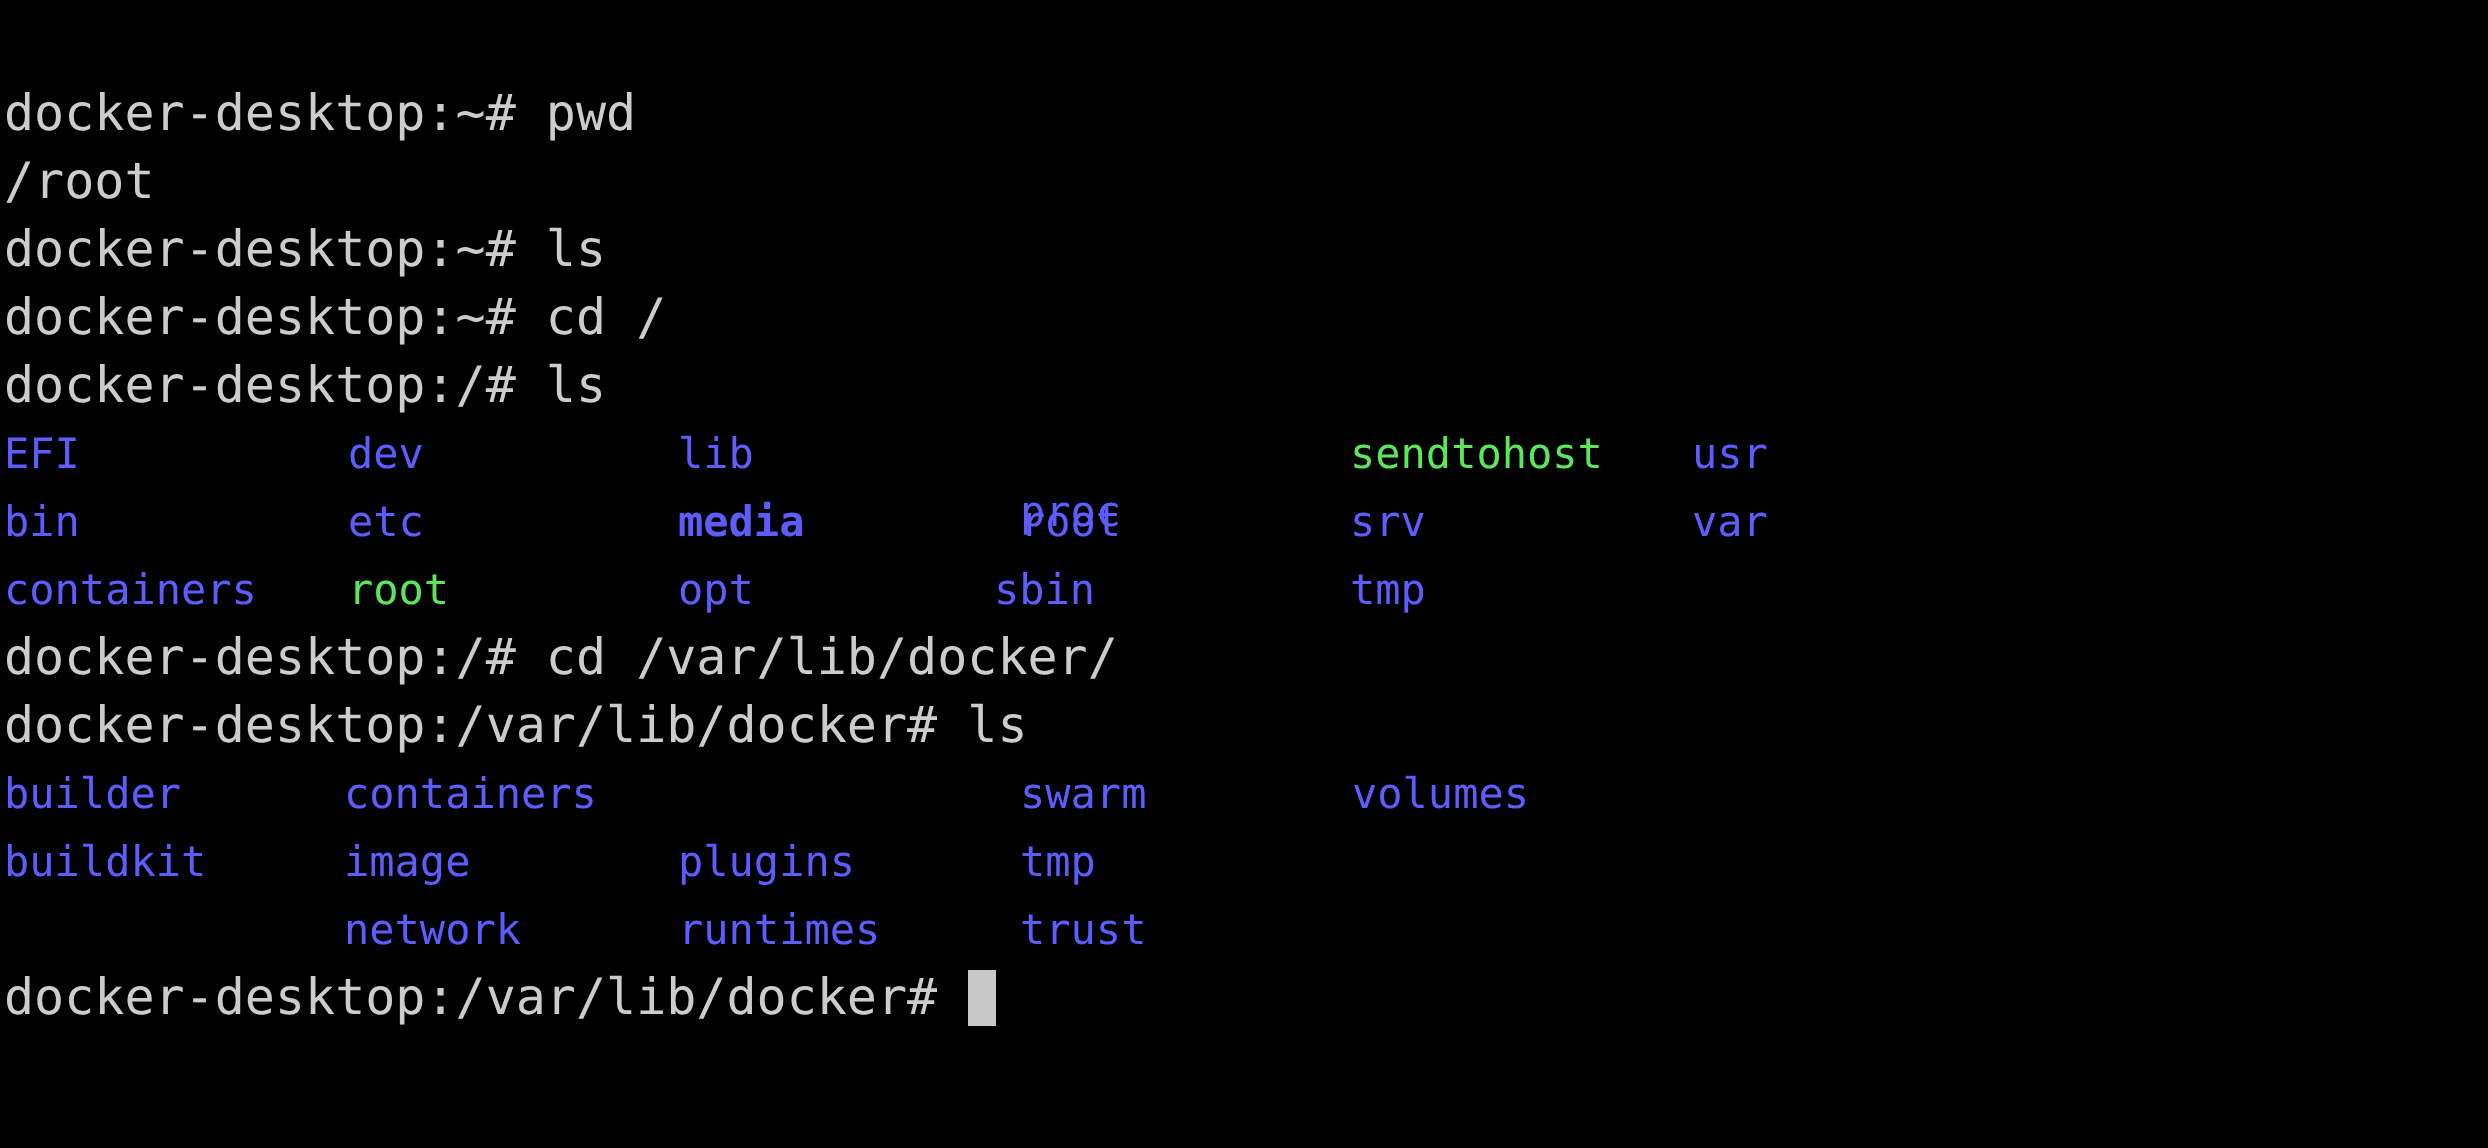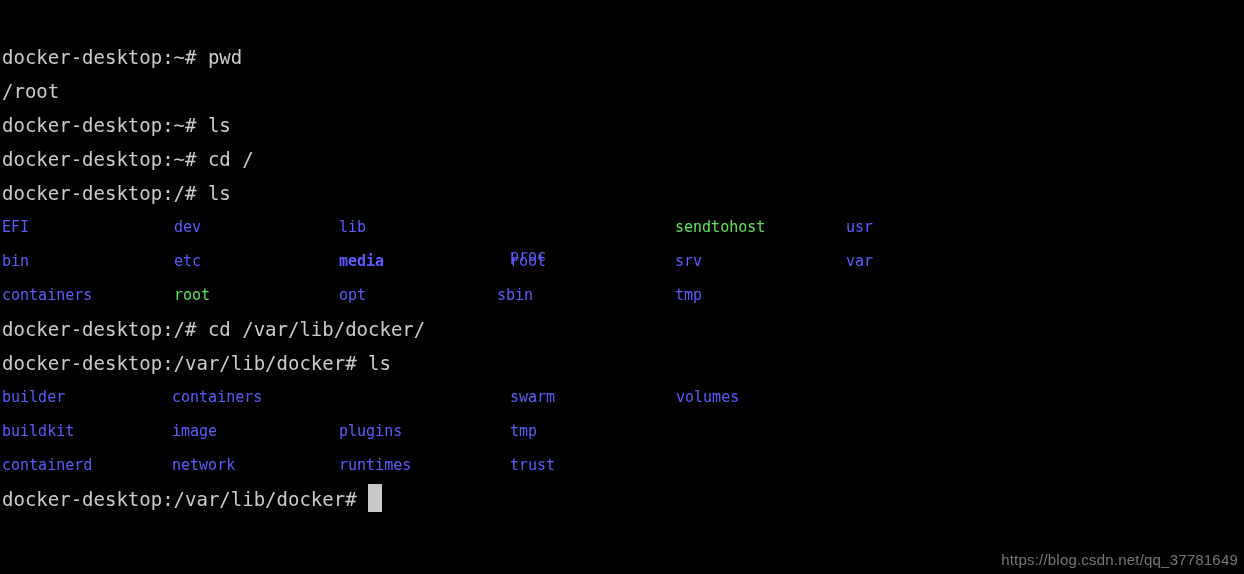--- a/index.html
+++ b/index.html
@@ -24,21 +24,21 @@
   }
   .screen {
     position: absolute;
     left: 2px;
     top: 40px;
     width: 1240px;
   }
   .line {
     height: 34px;
     line-height: 34px;
-    font-size: 19px;
+    font-size: 25px;
     white-space: pre;
     letter-spacing: 0;
     position: relative;
   }
   .prompt-line {
     color: #cccccc;
   }
   .out-line {
     color: #cccccc;
   }
@@ -46,21 +46,21 @@
     position: relative;
     height: 34px;
     line-height: 34px;
     font-size: 21px;
     white-space: pre;
   }
   .cell {
     position: absolute;
     top: 0;
     white-space: pre;
-    font-size: 15px;
+    font-size: 21px;
     line-height: 34px;
   }
   .c-dir { color: #5c5cff; }
   .c-exec { color: #5ce65c; }
 
   .cursor {
     display: inline-block;
     width: 14px;
     height: 28px;
     background: #c8c8c8;
@@ -95,21 +95,20 @@
         <div class="grid-line"><span class="cell c-dir" style="left: 0px;">bin</span><span class="cell c-dir" style="left: 172px;">etc</span><span class="cell c-dir" style="left: 337px; font-weight: bold;">media</span><span class="cell c-dir" style="left: 508px;">root</span><span class="cell c-dir" style="left: 673px;">srv</span><span class="cell c-dir" style="left: 844px;">var</span></div>
         <div class="grid-line"><span class="cell c-dir" style="left: 0px;">containers</span><span class="cell c-exec" style="left: 172px;">root</span><span class="cell c-dir" style="left: 337px;">opt</span><span class="cell c-dir" style="left: 484px; margin-left: 11px;">sbin</span><span class="cell c-dir" style="left: 673px;">tmp</span></div>
       </div>
 
     <div class="line prompt-line">docker-desktop:/# cd /var/lib/docker/</div>
     <div class="line prompt-line">docker-desktop:/var/lib/docker# ls</div>
 
     <div id="ls-docker-grid">
         <div class="grid-line"><span class="cell c-dir" style="left: 0px;">builder</span><span class="cell c-dir" style="left: 170px;">containers</span><span class="cell c-dir" style="left: 508px;">swarm</span><span class="cell c-dir" style="left: 674px;">volumes</span></div>
         <div class="grid-line"><span class="cell c-dir" style="left: 0px;">buildkit</span><span class="cell c-dir" style="left: 170px;">image</span><span class="cell c-dir" style="left: 337px;">plugins</span><span class="cell c-dir" style="left: 508px;">tmp</span></div>
-        <div class="grid-line"><span class="cell c-dir" style="left: 0px;">containerd</span><span class="cell c-dir" style="left: 170px;">network</span><span class="cell c-dir" style="left: 337px;">runtimes</span><span class="cell c-dir" style="left: 508px;">trust</span></div>
+        <div class="grid-line"><span class="cell c-dir" style="left: 170px;">network</span><span class="cell c-dir" style="left: 337px;">runtimes</span><span class="cell c-dir" style="left: 508px;">trust</span></div>
       </div>
 
     <div class="line prompt-line"><span>docker-desktop:/var/lib/docker# </span><span class="cursor"></span></div>
 
   </div>
 
-  <div class="watermark">https://blog.csdn.net/qq_37781649</div>
 </div>
 
 </body></html>

